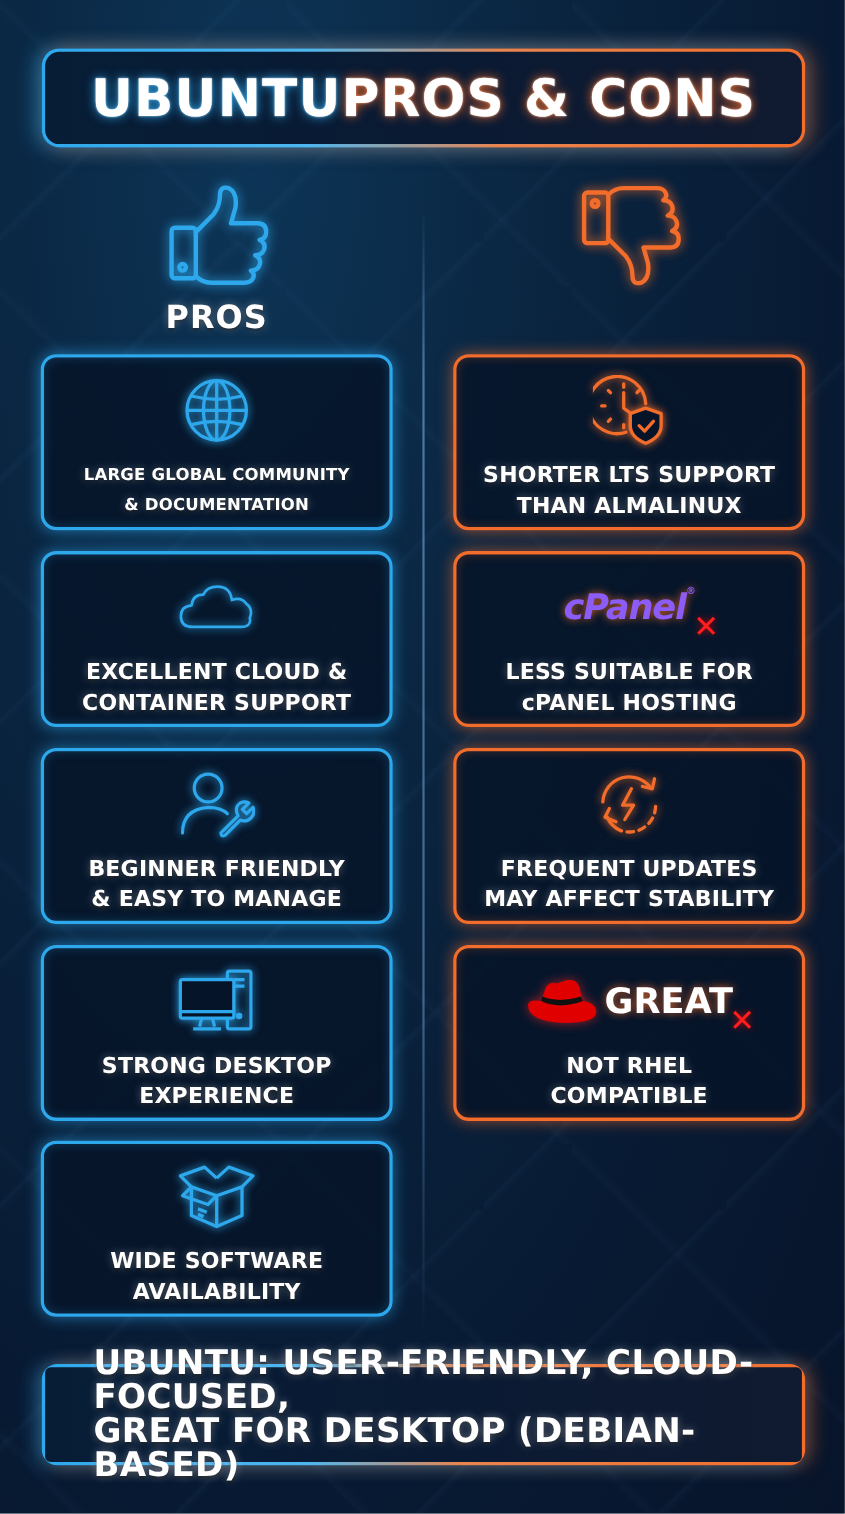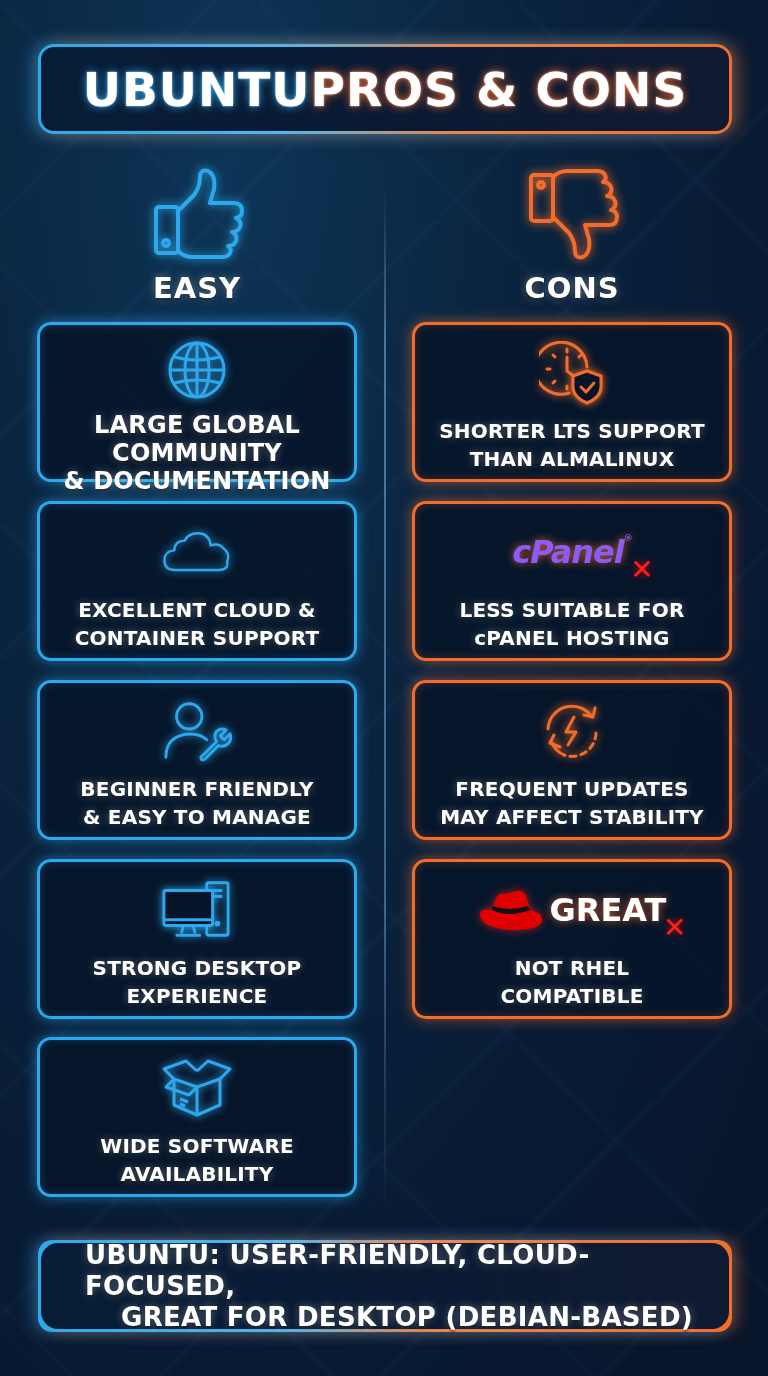--- a/index.html
+++ b/index.html
@@ -63,44 +63,44 @@
   .card.pro { left: 37px; border-color: #2ea8ec; box-shadow: 0 0 14px rgba(46,168,236,0.6), inset 0 0 10px rgba(46,168,236,0.25); }
   .card.con { left: 412px; border-color: #f26d2b; box-shadow: 0 0 14px rgba(242,109,43,0.6), inset 0 0 10px rgba(242,109,43,0.25); }
   .card .icon { width: 70px; height: 68px; display: flex; align-items: center; justify-content: center; }
   .card .icon svg { filter: drop-shadow(0 0 4px currentColor); }
   .card.pro .icon { color: #2ea8ec; }
   .card.con .icon { color: #f26d2b; }
   .card .label {
     margin-top: 10px; text-align: center; font-weight: bold;
     font-size: 20px; line-height: 28px; color: #fff; letter-spacing: 0.2px;
   }
-  .card .label.small { font-size: 24px; }
+  .card .label.small { font-size: 15px; }
 
   .logo-wrap { position: relative; height: 68px; display: flex; align-items: center; justify-content: center; }
   .cpanel-text {
     font-family: "DejaVu Sans", sans-serif; font-weight: bold; font-style: italic;
     font-size: 32px; color: #8b5cf6; letter-spacing: -1px;
     text-shadow: 0 0 8px rgba(242,109,43,0.8);
   }
   .reg { font-size: 9px; vertical-align: top; font-style: normal; }
   .xmark { position: absolute; color: #ff1e1e; font-weight: bold; font-size: 28px; line-height: 1; text-shadow: 0 0 6px rgba(255,0,0,0.7); }
   .rhel-text { font-weight: bold; font-size: 32px; color: #fff; margin-left: 6px; text-shadow: 0 0 8px rgba(242,109,43,0.8); }
 
   
   .footer-box {
     position: absolute; left: 38px; top: 1240px; width: 694px; height: 92px;
     border-radius: 14px; padding: 3px;
     background: linear-gradient(90deg, #2ea8ec 0%, #4fb6ee 35%, #e88550 55%, #f26d2b 100%);
     box-shadow: -6px 0 16px rgba(46,168,236,0.4), 6px 0 16px rgba(242,109,43,0.4);
   }
   .footer-inner {
-    width: 100%; height: 100%; border-radius: 17px;
+    width: 100%; height: 100%; border-radius: 5px;
     background: linear-gradient(90deg, #071d36, #0a1a33 50%, #101a30);
     display: flex; flex-direction: column; align-items: center; justify-content: center;
-    font-weight: bold; font-size: 26px; line-height: 31px; color: #fff; letter-spacing: 0.3px; padding-left: 44px;
+    font-weight: bold; font-size: 31px; line-height: 31px; color: #fff; letter-spacing: 0.3px; padding-left: 44px;
   }
 </style>
 </head>
 <body>
 
 <div class="bg-lines"></div>
 
 <div class="title-box">
   <div class="title-inner">
     <span class="title-a">UBUNTU</span>
@@ -109,30 +109,29 @@
 </div>
 
 <div class="divider"></div>
 
 <div class="col-head pros">
   <svg class="thumb" viewBox="0 0 110 100" fill="none" stroke="#2ea8ec" stroke-width="4" stroke-linejoin="round" stroke-linecap="round" style="filter: drop-shadow(0 0 5px #2ea8ec);">
     <rect x="14" y="42" width="22" height="46" rx="3"></rect>
     <circle cx="24" cy="78" r="3"></circle>
     <path d="M36 46 L52 30 Q58 22 58 12 Q58 4 66 6 Q74 10 72 24 L68 38 L92 38 Q100 38 100 46 Q100 52 94 53 Q100 56 98 62 Q96 67 90 67 Q96 70 94 76 Q92 81 86 81 Q90 84 88 88 Q86 92 80 92 L50 92 Q42 92 36 86"></path>
   </svg>
-  <div class="col-label glow-text">EASY</div>
+  <div class="col-label glow-text">PROS</div>
 </div>
 
 <div class="col-head cons">
   <svg class="thumb" viewBox="0 0 110 100" fill="none" stroke="#f26d2b" stroke-width="4" stroke-linejoin="round" stroke-linecap="round" style="filter: drop-shadow(0 0 5px #f26d2b);">
     <rect x="14" y="10" width="22" height="46" rx="3"></rect>
     <circle cx="24" cy="20" r="3"></circle>
     <path d="M36 52 L52 68 Q58 76 58 86 Q58 94 66 92 Q74 88 72 74 L68 60 L92 60 Q100 60 100 52 Q100 46 94 45 Q100 42 98 36 Q96 31 90 31 Q96 28 94 22 Q92 17 86 17 Q90 14 88 10 Q86 6 80 6 L50 6 Q42 6 36 12"></path>
   </svg>
-  <div class="col-label glow-text">CONS</div>
 </div>
 
 <div class="card pro" style="top:322px;">
   <div class="icon">
     <svg width="62" height="62" viewBox="0 0 62 62" fill="none" stroke="currentColor" stroke-width="3">
       <circle cx="31" cy="31" r="27"></circle>
       <ellipse cx="31" cy="31" rx="12" ry="27"></ellipse>
       <line x1="31" y1="4" x2="31" y2="58"></line>
       <line x1="4" y1="31" x2="58" y2="31"></line>
       <path d="M8 18 Q31 24 54 18"></path>

